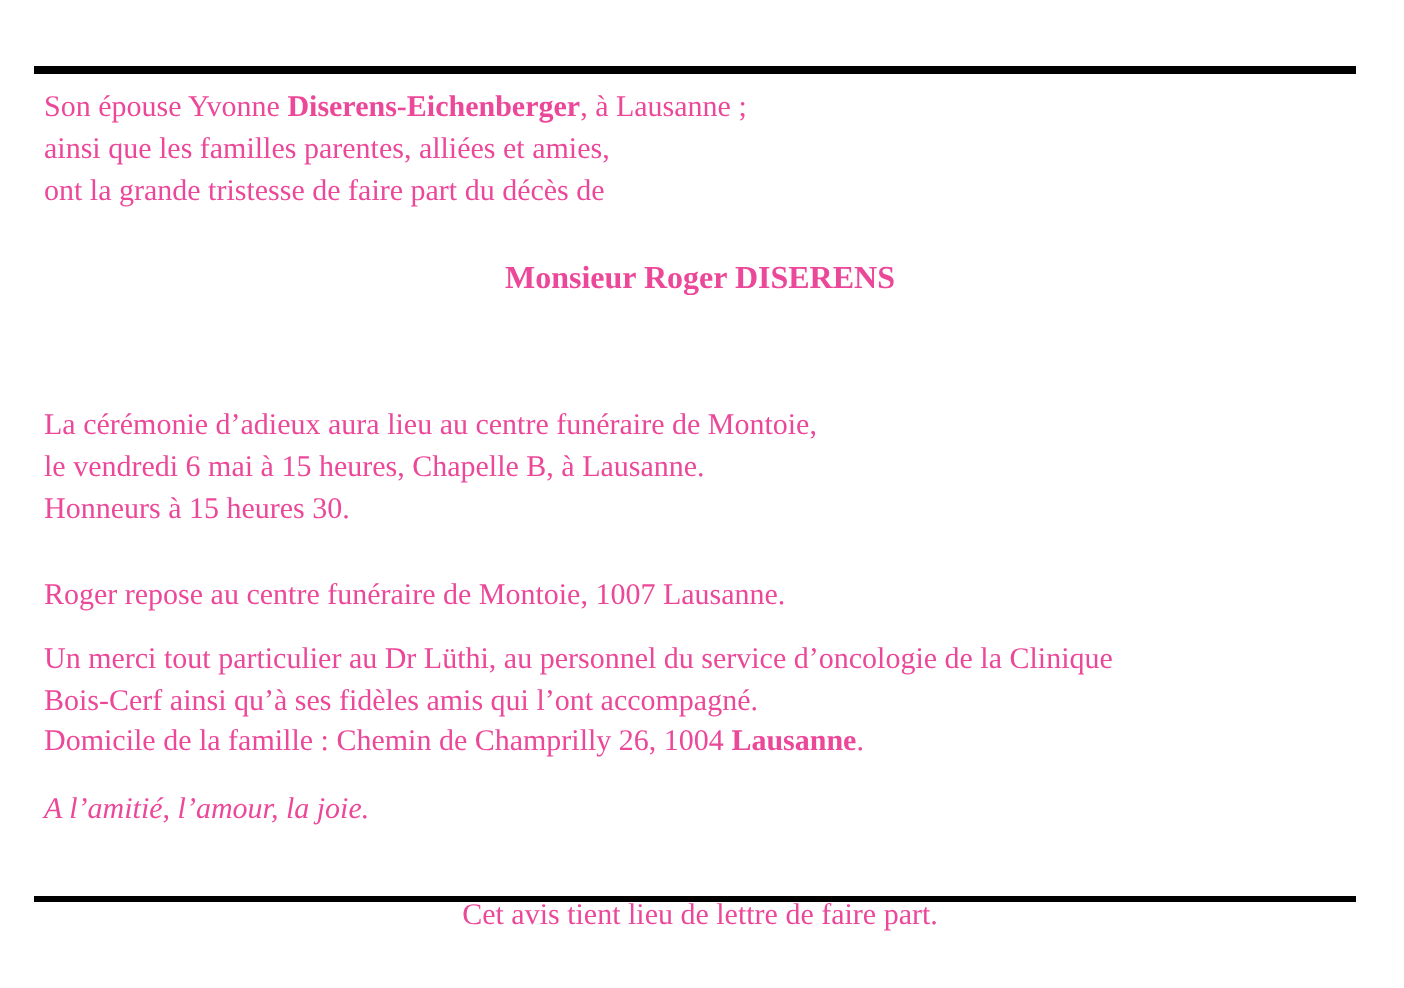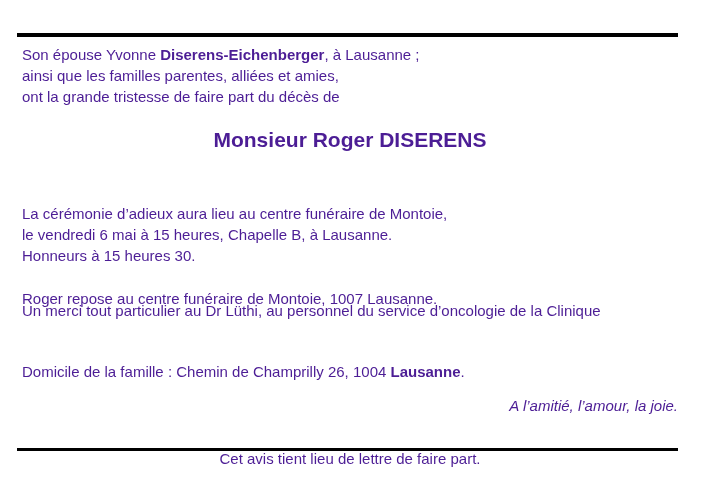--- a/index.html
+++ b/index.html
@@ -5,22 +5,22 @@
   html, body {
     margin: 0;
     padding: 0;
     background: #ffffff;
   }
   .sheet {
     position: relative;
     width: 702px;
     height: 494px;
     background: #ffffff;
-    color: #4c1d95;
-    font-family: Liberation Sans, sans-serif;
+    color: #ec4899;
+    font-family: Liberation Serif, serif;
     font-size: 15px;
     line-height: 21px;
     overflow: hidden;
   }
   .rule {
     position: absolute;
     left: 17px;
     width: 661px;
     background: #000000;
   }
@@ -28,33 +28,32 @@
   .rule-bottom { top: 448px; height: 3px; }
   .para {
     position: absolute;
     left: 22px;
     width: 656px;
     margin: 0;
   }
   .intro    { top: 44px; }
   .title {
     top: 129px;
-    font-size: 21px;
+    font-size: 16px;
     line-height: 22px;
     font-weight: bold;
     text-align: center;
   }
   .death    { top: 168px; }
   .ceremony { top: 203px; }
   .repose   { top: 288px; }
-  .thanks   { top: 300px; }
+  .thanks   { top: 320px; }
   .domicile { top: 361px; }
   .motto {
     top: 395px;
-    text-align: right;
     font-style: italic;
   }
   .closing {
     top: 448px;
     text-align: center;
   }
   b { font-weight: bold; }
 </style>
 </head>
 <body>
@@ -75,20 +74,21 @@
   <div class="para ceremony">
     <div>La cérémonie d’adieux aura lieu au centre funéraire de Montoie,</div>
     <div>le vendredi 6 mai à 15 heures, Chapelle B, à Lausanne.</div>
     <div>Honneurs à 15 heures 30.</div>
   </div>
 
   <div class="para repose">Roger repose au centre funéraire de Montoie, 1007 Lausanne.</div>
 
   <div class="para thanks">
     <div>Un merci tout particulier au Dr Lüthi, au personnel du service d’oncologie de la Clinique</div>
+    <div>Bois-Cerf ainsi qu’à ses fidèles amis qui l’ont accompagné.</div>
   </div>
 
   <div class="para domicile"><span>Domicile de la famille : Chemin de Champrilly 26, 1004 </span><b>Lausanne</b><span>.</span></div>
 
   <div class="para motto">A l’amitié, l’amour, la joie.</div>
 
   <div class="para closing">Cet avis tient lieu de lettre de faire part.</div>
 
   <div class="rule rule-bottom"></div>
 

